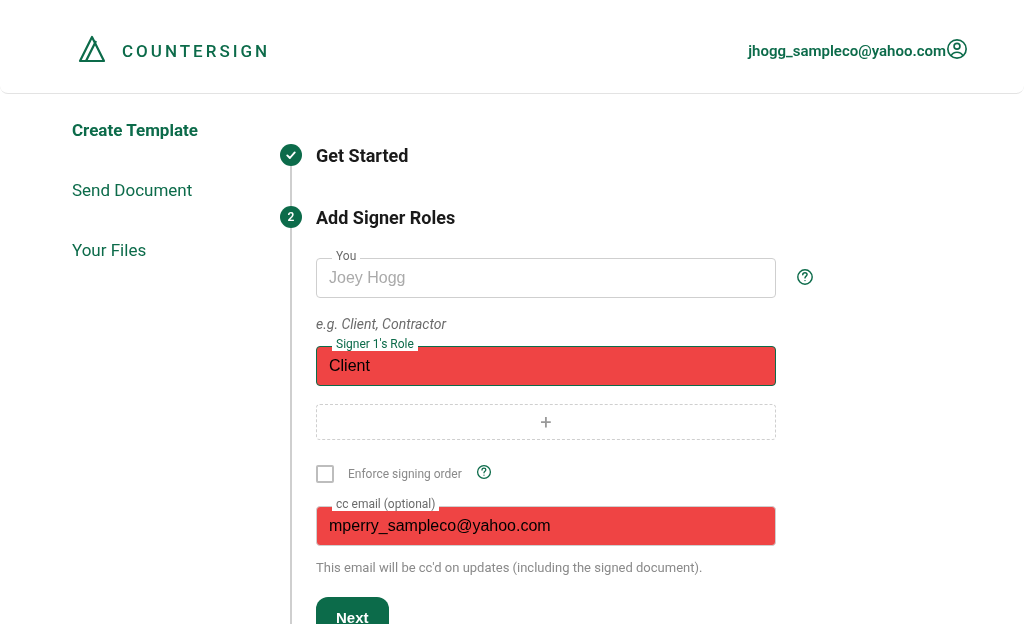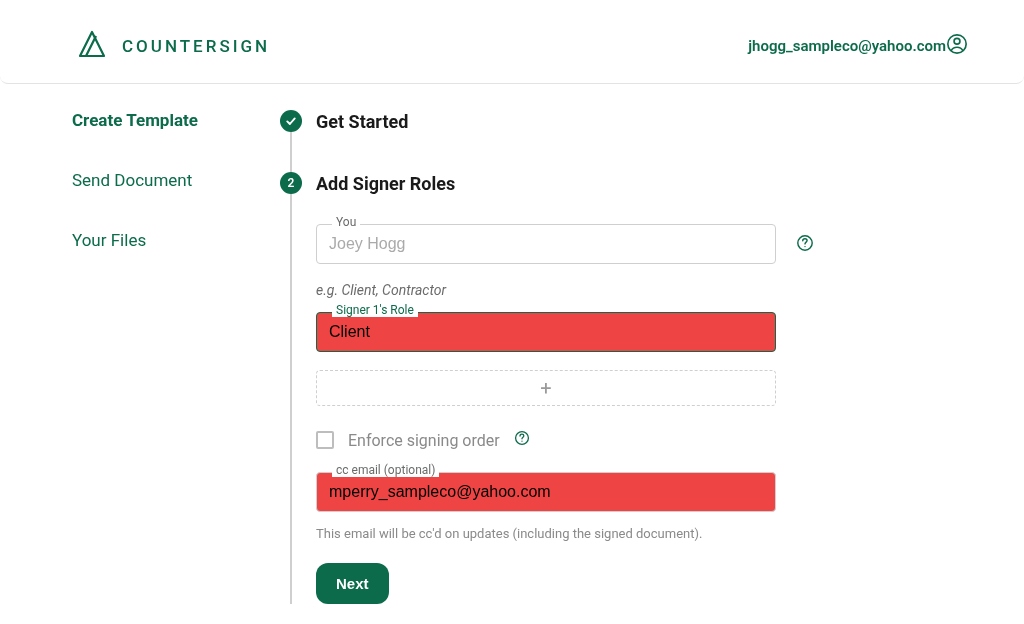--- a/index.html
+++ b/index.html
@@ -5,21 +5,21 @@
   * { box-sizing: border-box; margin: 0; padding: 0; }
   body {
     font-family: -apple-system, BlinkMacSystemFont, "Segoe UI", Roboto, Arial, sans-serif;
     background: #fff;
     color: #1a1a1a;
     width: 1024px;
     height: 624px;
     overflow: hidden;
   }
   .header {
-    height: 84px;
+    height: 94px;
     display: flex;
     align-items: center;
     justify-content: space-between;
     padding: 9px 56px 0 72px;
     border-bottom: 1px solid #e3e3e3;
     border-radius: 8px;
   }
   .logo-wrap { display: flex; align-items: center; gap: 10px; }
   .logo-mark svg { width: 40px; height: 40px; }
   .logo-text {
@@ -139,21 +139,21 @@
     align-items: center;
     gap: 14px;
     margin-bottom: 22px;
   }
   .checkbox {
     width: 18px; height: 18px;
     border: 2px solid #bdbdbd;
     border-radius: 2px;
     cursor: pointer;
   }
-  .checkbox-label { color: #8a8a8a; font-size: 16px; }
+  .checkbox-label { color: #8a8a8a; font-size: 12px; }
   .inline-help svg { width: 16px; height: 16px; }
   .caption {
     font-size: 13px;
     color: #8a8a8a;
     margin-top: -4px;
     margin-bottom: 22px;
   }
   .next-btn {
     background: #0c6b4a;
     color: #fff;
@@ -194,21 +194,21 @@
   <nav class="sidebar">
     <div class="sidebar-item active">Create Template</div>
     <div class="sidebar-item">Send Document</div>
     <div class="sidebar-item">Your Files</div>
   </nav>
 
   <main class="main">
     <div class="steps">
       <div class="step-line"></div>
 
-      <div class="step" style="margin-bottom:40px;">
+      <div class="step" style="margin-bottom:40px;margin-top:24px;">
         <div class="step-header">
           <span class="step-badge check">
             <svg viewBox="0 0 16 16" fill="none" stroke="#fff" stroke-width="2.5" stroke-linecap="round" stroke-linejoin="round">
               <path d="M 3 8.5 L 6.5 12 L 13 4.5"></path>
             </svg>
           </span>
           <span class="step-title">Get Started</span>
         </div>
       </div>
 

